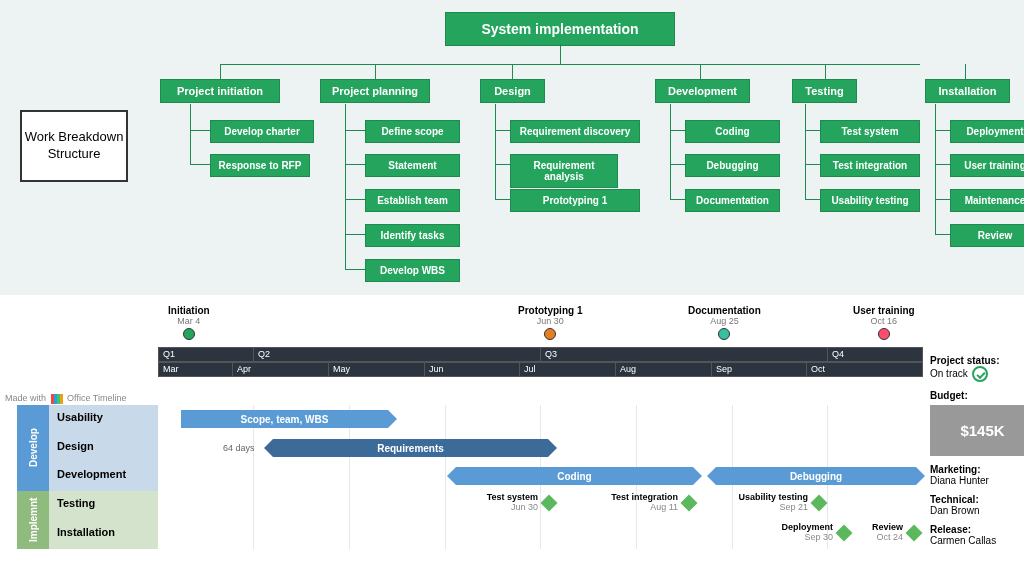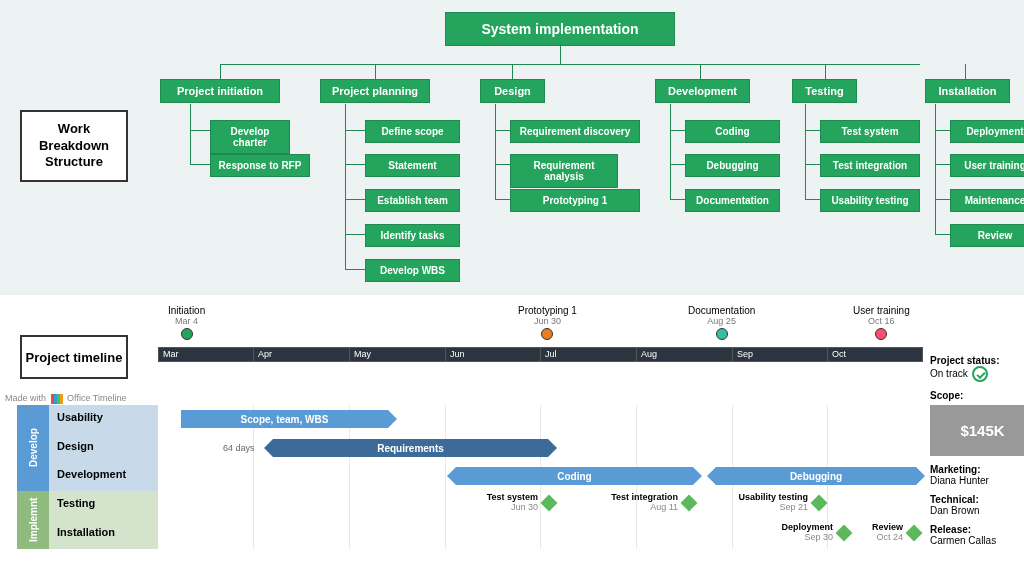--- a/index.html
+++ b/index.html
@@ -1,31 +1,31 @@
 <!DOCTYPE html>
 <html><head>
 <meta charset="utf-8">
 <style>
 *{box-sizing:border-box;margin:0;padding:0;font-family:"Segoe UI",Arial,sans-serif}
 body{width:1024px;height:576px;background:#fff;position:relative;overflow:hidden}
 .top-section{background:#edf3f2;height:295px;position:relative;padding:10px 0}
-.wbs-label{position:absolute;left:20px;top:110px;width:108px;height:72px;border:2px solid #333;background:#fff;display:flex;align-items:center;justify-content:center;text-align:center;font-weight:700;font-size:13px;line-height:1.3}
+.wbs-label{position:absolute;left:20px;top:110px;width:108px;height:72px;border:2px solid #333;background:#fff;display:flex;align-items:center;justify-content:center;text-align:center;font-weight:400;font-size:13px;line-height:1.3}
 .tree{position:absolute;left:160px;top:12px;right:10px}
 .root-box{background:#24a45d;color:#fff;border:1px solid #1e8a4f;padding:8px 18px;font-weight:700;font-size:14px;position:absolute;left:285px;top:0;width:230px;text-align:center}
 .phase-box{background:#24a45d;color:#fff;border:1px solid #1e8a4f;padding:5px 4px;font-weight:700;font-size:11px;text-align:center;position:absolute}
 .sub-box{background:#24a45d;color:#fff;border:1px solid #1e8a4f;padding:5px 6px;font-weight:700;font-size:10px;text-align:center;position:absolute}
 .line{position:absolute;background:#1e8a4f}
 .bottom-section{position:relative;height:281px}
 .pt-label{position:absolute;left:20px;top:40px;width:108px;height:44px;border:2px solid #333;background:#fff;display:flex;align-items:center;justify-content:center;text-align:center;font-weight:600;font-size:13px}
 .madewith{position:absolute;left:5px;top:98px;font-size:9px;color:#888}
 .ot-icon{display:inline-block;width:12px;height:10px;background:linear-gradient(to right,#e74c3c 0 25%,#3498db 25% 50%,#2ecc71 50% 75%,#f39c12 75%);vertical-align:middle;margin:0 2px}
 .timeline{position:absolute;left:158px;top:10px;width:765px}
 .milestone{position:absolute;top:0;text-align:center;font-size:10px}
 .milestone .dot{width:12px;height:12px;border-radius:50%;margin:2px auto 0;border:1.5px solid #333}
-.ml-name{font-weight:400;font-size:10px}
+.ml-name{font-weight:700;font-size:10px}
 .ml-date{color:#777;font-size:9px}
 .tl-bars{position:absolute;top:42px;left:0;width:765px}
 .tl-row{height:15px;background:#2c3440;border:1px solid #555;display:flex;color:#fff;font-size:9px}
 .tl-cell{border-right:1px solid #555;padding:1px 4px;flex-shrink:0}
 .gantt{position:absolute;left:17px;top:110px;width:906px}
 .phase-col{position:absolute;left:0;width:32px;color:#fff;font-weight:600;font-size:10px;writing-mode:vertical-rl;transform:rotate(180deg);display:flex;align-items:center;justify-content:center}
 .pc-dev{background:#5a9bd5;top:0;height:86px}
 .pc-imp{background:#8fbc7e;top:86px;height:58px}
 .row-label{position:absolute;left:32px;width:109px;padding:6px 8px;font-size:11px;font-weight:600}
 .rl-dev{background:#c8dae9}
@@ -56,21 +56,21 @@
   <div class="wbs-label">Work Breakdown Structure</div>
   <div class="tree">
     <div class="root-box">System implementation</div>
     <div class="line" style="left:400px;top:32px;width:1px;height:20px"></div>
     <div class="line" style="left:60px;top:52px;width:700px;height:1px"></div>
 
     <div class="line" style="left:60px;top:52px;width:1px;height:15px"></div>
     <div class="phase-box" style="left:0;top:67px;width:120px">Project initiation</div>
     <div class="line" style="left:30px;top:92px;width:1px;height:60px"></div>
     <div class="line" style="left:30px;top:118px;width:20px;height:1px"></div>
-    <div class="sub-box" style="left:50px;top:108px;width:80px">Develop charter</div>
+    <div class="sub-box" style="left:50px;top:108px;width:104px">Develop charter</div>
     <div class="line" style="left:30px;top:152px;width:20px;height:1px"></div>
     <div class="sub-box" style="left:50px;top:142px;width:100px">Response to RFP</div>
 
     <div class="line" style="left:215px;top:52px;width:1px;height:15px"></div>
     <div class="phase-box" style="left:160px;top:67px;width:110px">Project planning</div>
     <div class="line" style="left:185px;top:92px;width:1px;height:165px"></div>
     <div class="line" style="left:185px;top:118px;width:20px;height:1px"></div>
     <div class="sub-box" style="left:205px;top:108px;width:95px">Define scope</div>
     <div class="line" style="left:185px;top:152px;width:20px;height:1px"></div>
     <div class="sub-box" style="left:205px;top:142px;width:95px">Statement</div>
@@ -119,21 +119,20 @@
     <div class="line" style="left:775px;top:152px;width:15px;height:1px"></div>
     <div class="sub-box" style="left:790px;top:142px;width:90px">User training</div>
     <div class="line" style="left:775px;top:187px;width:15px;height:1px"></div>
     <div class="sub-box" style="left:790px;top:177px;width:90px">Maintenance</div>
     <div class="line" style="left:775px;top:222px;width:15px;height:1px"></div>
     <div class="sub-box" style="left:790px;top:212px;width:90px">Review</div>
   </div>
 </div>
 
 <div class="bottom-section">
-  <div class="pt-label">Project timeline</div>
   <div class="madewith"><span>Made with</span> <span class="ot-icon"></span> <span>Office Timeline</span></div>
 
   <div class="timeline">
     <div class="milestone" style="left:10px">
       <div class="ml-name">Initiation</div>
         <div class="ml-date">Mar 4</div>
         <div class="dot" style="background:#24a45d"></div>
     </div>
     <div class="milestone" style="left:360px">
       <div class="ml-name">Prototyping 1</div>
@@ -145,21 +144,27 @@
         <div class="ml-date">Aug 25</div>
         <div class="dot" style="background:#35c0a0"></div>
     </div>
     <div class="milestone" style="left:695px">
       <div class="ml-name">User training</div>
         <div class="ml-date">Oct 16</div>
         <div class="dot" style="background:#ff4d6d"></div>
     </div>
     <div class="tl-bars">
       <div class="tl-row">
-        <div class="tl-cell" style="width:95px">Mar</div>
+        <div class="tl-cell" style="width:95px">Q1</div>
+        <div class="tl-cell" style="width:287px">Q2</div>
+        <div class="tl-cell" style="width:287px">Q3</div>
+        <div class="tl-cell" style="width:96px;border-right:none">Q4</div>
+      </div>
+      <div class="tl-row">
+        <div class="tl-cell" style="width:74px">Mar</div>
         <div class="tl-cell" style="width:96px">Apr</div>
         <div class="tl-cell" style="width:96px">May</div>
         <div class="tl-cell" style="width:95px">Jun</div>
         <div class="tl-cell" style="width:96px">Jul</div>
         <div class="tl-cell" style="width:96px">Aug</div>
         <div class="tl-cell" style="width:95px">Sep</div>
         <div class="tl-cell" style="width:96px;border-right:none">Oct</div>
       </div>
     </div>
   </div>
@@ -197,21 +202,21 @@
       <div class="dlabel" style="top:118px;left:605px;width:70px"><span class="dn">Deployment</span><br><span class="dd">Sep 30</span></div>
       <div class="diamond" style="top:122px;left:680px"></div>
       <div class="dlabel" style="top:118px;left:700px;width:45px"><span class="dn">Review</span><br><span class="dd">Oct 24</span></div>
       <div class="diamond" style="top:122px;left:750px"></div>
     </div>
   </div>
 
   <div class="side-panel">
     <div class="lbl">Project status:</div>
     <div><span>On track</span><span class="status-ok"></span></div>
-    <div class="lbl">Scope:</div>
+    <div class="lbl">Budget:</div>
     <div class="budget-box">$145K</div>
     <div class="lbl">Marketing:</div>
     <div>Diana Hunter</div>
     <div class="lbl">Technical:</div>
     <div>Dan Brown</div>
     <div class="lbl">Release:</div>
     <div>Carmen Callas</div>
   </div>
 </div>
 

